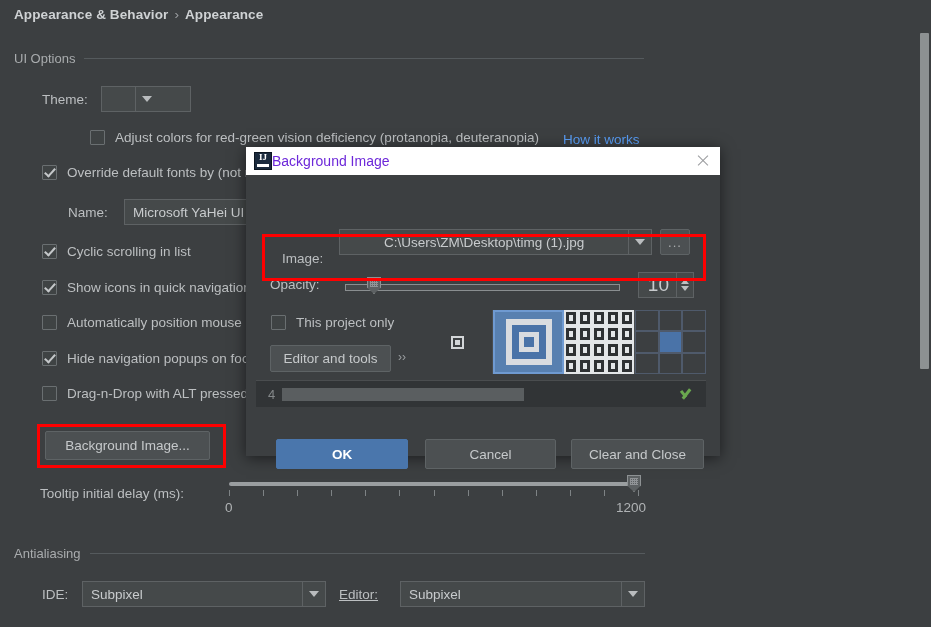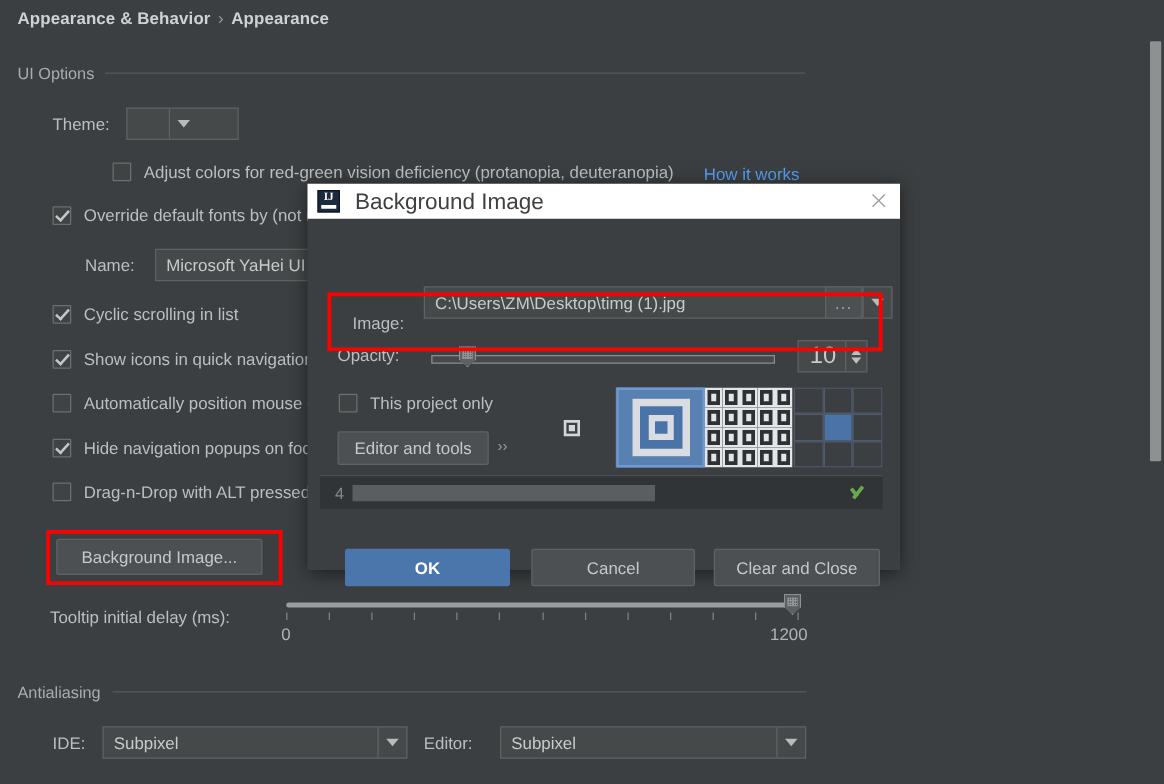--- a/index.html
+++ b/index.html
@@ -237,23 +237,23 @@
   }
   #dialog-titlebar {
     height: 28px;
     background: #ffffff;
     display: flex;
     align-items: center;
     padding: 0 6px 0 8px;
   }
   #dialog-title {
     flex: 1;
-    color: #404040;
-    font-size: 18px;
-    margin-left: 12px;
+    color: #6d28d9;
+    font-size: 14px;
+    margin-left: 0;
     white-space: nowrap;
   }
   #ij-icon {
     width: 16px; height: 16px;
     background: #1b2a3d;
     border: 1px solid #0d1621;
     position: relative;
     flex: none;
   }
   #ij-icon::before {
@@ -587,40 +587,40 @@
 </div>
 
 <div class="lbl" style="left:42px; top:587px;">IDE:</div>
 <div class="combo" style="left:82px; top:581px; width:244px;">
   <div class="val">Subpixel</div>
   <div class="arrowbox">
       <i class="caret"></i>
     </div>
 </div>
 
-<div class="lbl" style="left:339px; top:587px;">Editor:</div>
+<div class="lbl" style="left:339px; top:587px;text-decoration:underline;">Editor:</div>
 <div class="combo" style="left:400px; top:581px; width:245px;">
   <div class="val">Subpixel</div>
   <div class="arrowbox">
       <i class="caret"></i>
     </div>
 </div>
 
 <div id="dialog">
 
   <div id="dialog-titlebar">
     <span id="ij-icon"></span>
     <span id="dialog-title">Background Image</span>
     <span id="dialog-close"></span>
   </div>
 
   <div id="dialog-body">
 
     <div class="lbl" style="left:36px; top:60px;margin-top:16px;">Image:</div>
-    <div class="combo" style="left:93px; top:54px; width:375px;">
+    <div class="combo" style="left:93px; top:54px; width:313px;padding-left:36px;">
       <div class="val">C:\Users\ZM\Desktop\timg (1).jpg</div>
       <div class="arrowbox">
           <i class="caret"></i>
         </div>
     </div>
     <div id="browse-btn" style="left:414px; top:54px;">...</div>
 
     <div class="lbl" style="left:24px; top:102px;">Opacity:</div>
     <div id="opacity-slider" style="left:99px; top:102px; width:275px; height:20px;">
       <div class="track" style="width:275px;"></div>

